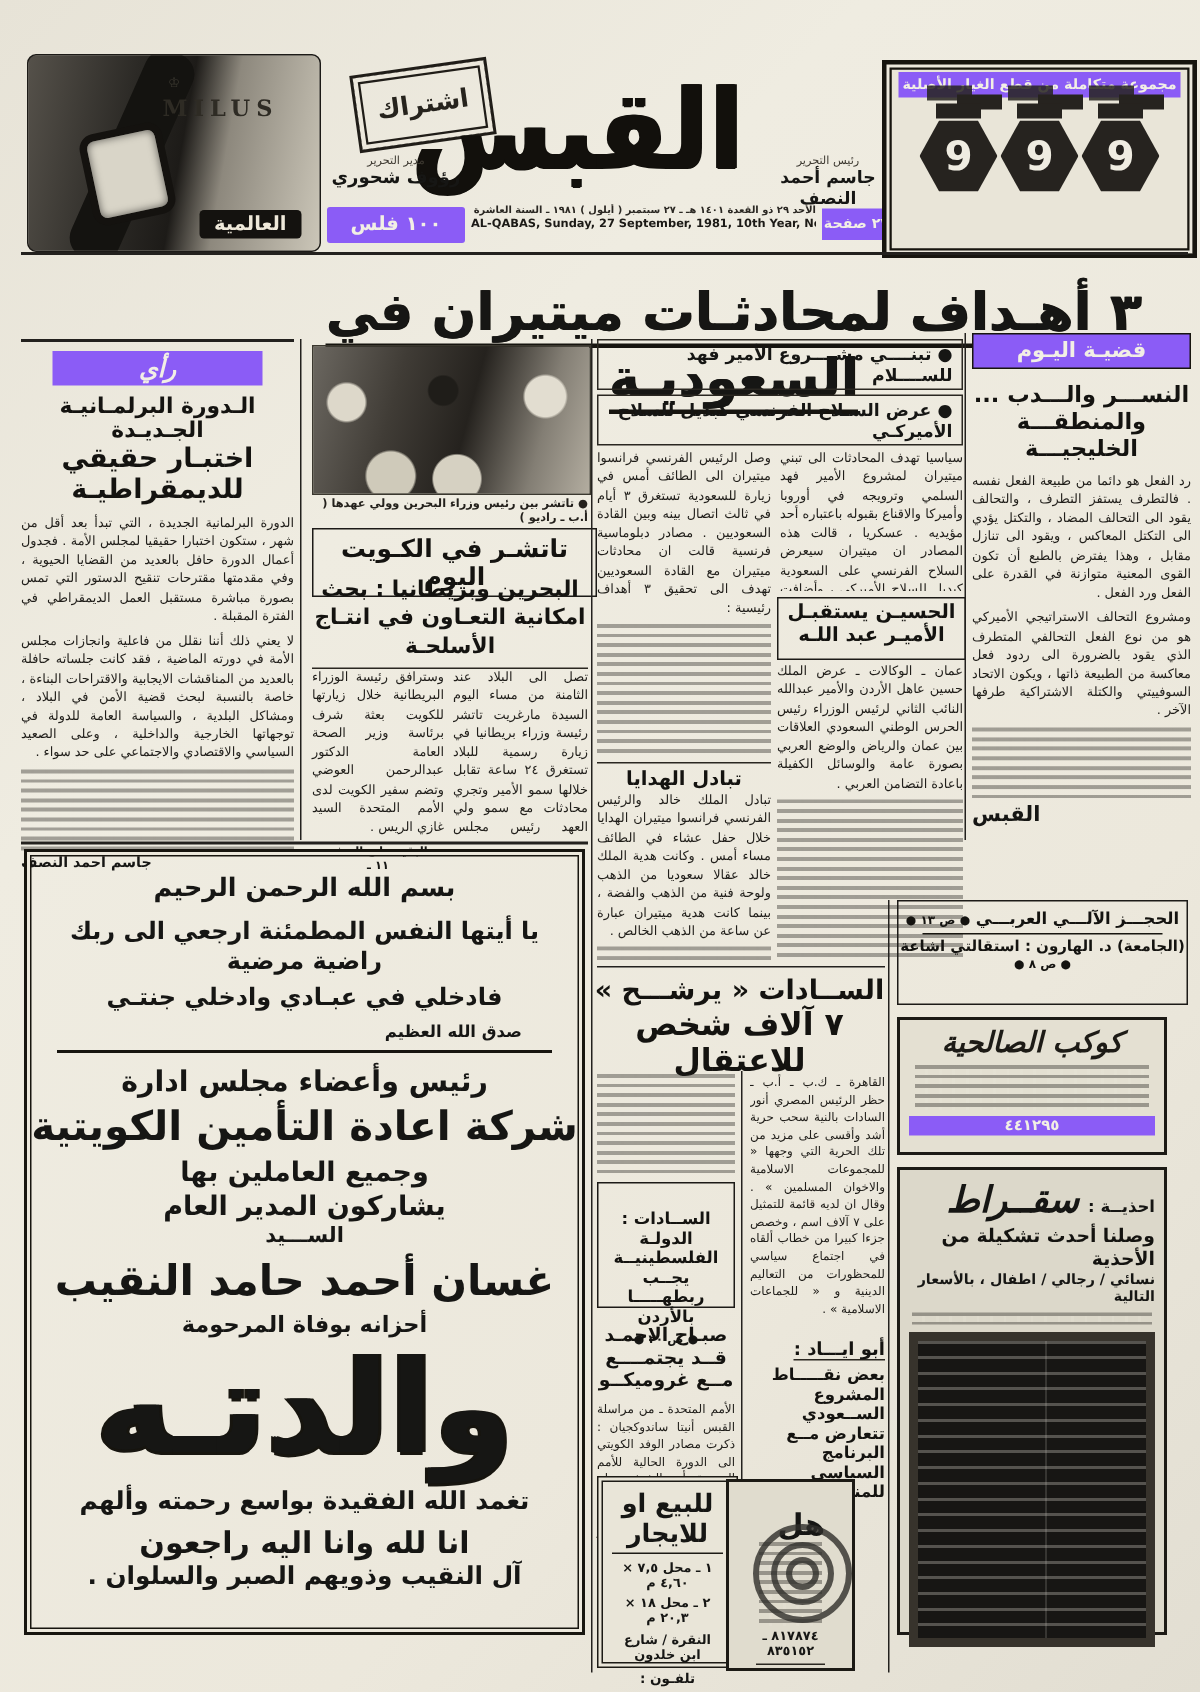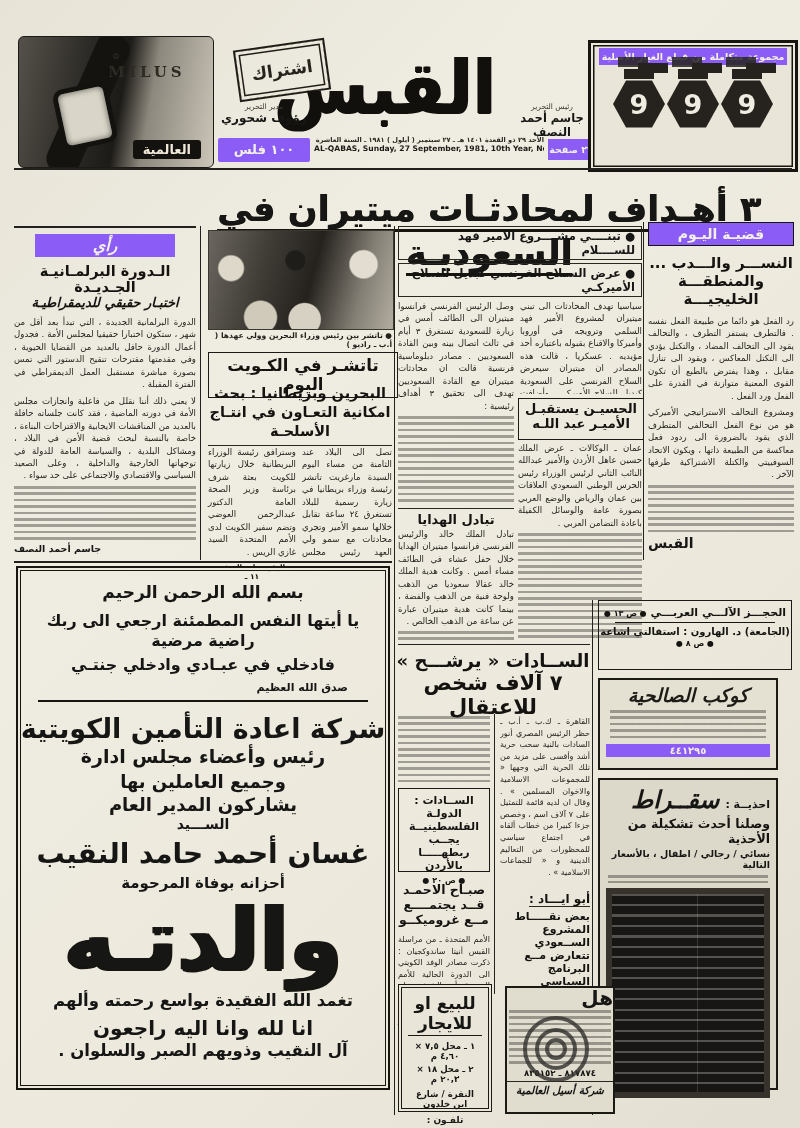--- a/index.html
+++ b/index.html
@@ -97,21 +97,21 @@
   <div class="abs rule" style="left:14px;top:168px;width:778px;height:2px;"></div>
 
   <div class="abs cen" style="left:186px;top:188px;width:606px;height:50px;">
     <span style="font-size:35px;font-weight:900;border-bottom:3px solid #16140f;line-height:1.25;letter-spacing:-1px;
                  text-shadow:.6px 0 0 #16140f;">٣ أهـداف لمحادثـات ميتيران في السعوديـة</span>
   </div>
 
   <div class="abs" style="left:14px;top:226px;width:182px;height:336px;border-top:2px solid #23211e;padding-top:4px;">
     <div class="banner" style="width:140px;margin:2px auto 6px;font-size:16px;padding:2px 0;font-style:italic;">رأي</div>
     <div class="cen hd" style="font-size:14.5px;">الـدورة البرلمـانيـة الجـديـدة</div>
-    <div class="cen hd" style="font-size:13px;margin-bottom:6px;font-style:italic;">اختبـار حقيقي للديمقراطيـة</div>
+    <div class="cen hd" style="font-size:18px;margin-bottom:6px;">اختبـار حقيقي للديمقراطيـة</div>
     <div style="display:flex;flex-direction:column;height:238px;">
       <p class="body-txt" style="margin:0 0 4px;">الدورة البرلمانية الجديدة ، التي تبدأ بعد أقل من شهر ، ستكون اختبارا حقيقيا لمجلس الأمة . فجدول أعمال الدورة حافل بالعديد من القضايا الحيوية ، وفي مقدمتها مقترحات تنقيح الدستور التي تمس بصورة مباشرة مستقبل العمل الديمقراطي في الفترة المقبلة .</p>
       <p class="body-txt" style="margin:0 0 4px;">لا يعني ذلك أننا نقلل من فاعلية وانجازات مجلس الأمة في دورته الماضية ، فقد كانت جلساته حافلة بالعديد من المناقشات الايجابية والاقتراحات البناءة ، خاصة بالنسبة لبحث قضية الأمن في البلاد ، ومشاكل البلدية ، والسياسة العامة للدولة في توجهاتها الخارجية والداخلية ، وعلى الصعيد السياسي والاقتصادي والاجتماعي على حد سواء .</p>
       <div class="fz" style="flex:1;"></div>
       <div style="font-weight:900;font-size:9.5px;text-align:left;margin-top:3px;">جاسم أحمد النصف</div>
     </div>
   </div>
   <div class="abs rule" style="left:200px;top:226px;width:1px;height:334px;"></div>
 
   <div class="abs" style="left:208px;top:230px;width:184px;height:98px;border:1px solid #3b382f;
@@ -187,42 +187,42 @@
   <div class="abs rule" style="left:14px;top:561px;width:378px;height:1.5px;"></div>
   <div class="abs rule" style="left:394px;top:226px;width:1px;height:889px;"></div>
 
   <div class="abs" style="left:16px;top:566px;width:374px;height:524px;border:2px solid #17150f;box-shadow:inset 0 0 0 2px #ece8dc, inset 0 0 0 3px #17150f;
               display:flex;flex-direction:column;align-items:center;padding-top:14px;box-sizing:border-box;">
     <div class="obit-line cen" style="font-size:17px;">بسم الله الرحمن الرحيم</div>
     <div class="obit-line cen" style="font-size:16px;margin-top:8px;width:330px;">يا أيتها النفس المطمئنة ارجعي الى ربك راضية مرضية</div>
     <div class="obit-line cen" style="font-size:16px;margin-top:4px;">فادخلي في عبـادي وادخلي جنتـي</div>
     <div class="obit-line" style="font-size:11px;align-self:flex-start;margin:6px 40px 0 0;">صدق الله العظيم</div>
     <div style="width:330px;height:1.5px;background:#17150f;margin:5px 0 8px;"></div>
+    <div class="obit-line cen" style="font-size:19px;">رئيس وأعضاء مجلس ادارة</div>
     <div class="obit-line cen" style="font-size:27px;font-weight:900;margin-top:2px;">شركة اعادة التأمين الكويتية</div>
-    <div class="obit-line cen" style="font-size:19px;">رئيس وأعضاء مجلس ادارة</div>
     <div class="obit-line cen" style="font-size:18px;margin-top:2px;">وجميع العاملين بها</div>
     <div class="obit-line cen" style="font-size:18px;">يشاركون المدير العام</div>
     <div class="obit-line cen" style="font-size:14px;">الســـيد</div>
     <div class="obit-line cen" style="font-size:28px;font-weight:900;margin-top:2px;">غسان أحمد حامد النقيب</div>
     <div class="obit-line cen" style="font-size:15px;margin-top:3px;">أحزانه بوفاة المرحومة</div>
     <div class="cen" style="font-size:86px;font-weight:900;line-height:1.05;margin-top:2px;text-shadow:2px 0 0 #17150f,-2px 0 0 #17150f,0 2px 0 #17150f;">والدتـه</div>
     <div class="obit-line cen" style="font-size:16.5px;margin-top:6px;">تغمد الله الفقيدة بواسع رحمته وألهم</div>
     <div class="obit-line cen" style="font-size:20px;font-weight:900;margin-top:5px;">انا لله وانا اليه راجعون</div>
     <div class="obit-line cen" style="font-size:16.5px;">آل النقيب وذويهم الصبر والسلوان .</div>
   </div>
 
   <div class="abs rule" style="left:398px;top:644px;width:192px;height:1px;"></div>
   <div class="abs cen" style="left:396px;top:650px;width:194px;">
     <div class="hd" style="font-size:18px;">الســادات « يرشـــح »</div>
     <div class="hd" style="font-size:21px;">٧ آلاف شخص للاعتقال</div>
   </div>
   <div class="abs rule" style="left:494px;top:714px;width:1px;height:280px;"></div>
 
   <div class="abs fz" style="left:398px;top:716px;width:92px;height:66px;"></div>
-  <div class="abs box cen" style="left:398px;top:788px;width:92px;height:84px;padding-top:5px;box-sizing:border-box;">
+  <div class="abs box cen" style="left:398px;top:788px;width:92px;height:84px;padding-top:17px;box-sizing:border-box;">
     <div class="hd" style="font-size:11px;">الســادات : الدولـة</div>
     <div class="hd" style="font-size:11px;">الفلسطينيــة يجــب</div>
     <div class="hd" style="font-size:11px;">ربطهـــــا بالأردن</div>
     <div class="pagebullet" style="margin-top:4px;">● ص ٢٠ ●</div>
   </div>
   <div class="abs cen" style="left:398px;top:882px;width:92px;">
     <div class="hd" style="font-size:12.5px;">صبـاح الاحمـد</div>
     <div class="hd" style="font-size:12.5px;">قــد يجتمــــع</div>
     <div class="hd" style="font-size:12.5px;">مــع غروميكــو</div>
   </div>
@@ -280,21 +280,21 @@
 
   <div class="abs" style="left:398px;top:984px;width:94px;height:128px;border:4px double #1c1a15;background:#e9e5d8;padding:5px 6px;box-sizing:border-box;text-align:center;">
     <div style="font-weight:900;font-size:17px;border-bottom:1.5px solid #1c1a15;padding-bottom:2px;">للبيع او للايجار</div>
     <div style="font-size:8.6px;font-weight:bold;margin-top:5px;">١ ـ محل ٧,٥ × ٤,٦٠ م</div>
     <div style="font-size:8.6px;font-weight:bold;margin-top:3px;">٢ ـ محل ١٨ × ٢٠,٣ م</div>
     <div style="font-size:8.6px;font-weight:bold;margin-top:5px;">النقرة / شارع ابن خلدون</div>
     <div style="font-size:9px;font-weight:900;margin-top:6px;">تلفـون :</div>
     <div style="font-size:10px;font-weight:900;margin-top:2px;">٧٣٢٠٩٨ ـ ٨٣٣٣٣٧</div>
   </div>
 
-  <div class="abs" style="left:505px;top:986px;width:110px;height:128px;border:2px solid #1c1a15;background:#e0dcce;padding:0;box-sizing:border-box;overflow:hidden;">
+  <div class="abs" style="left:484px;top:986px;width:86px;height:128px;border:2px solid #1c1a15;background:#e0dcce;padding:18px;box-sizing:border-box;overflow:hidden;">
     <div style="font-weight:900;font-size:20px;line-height:1;">هل</div>
     <div class="fz" style="height:56px;margin:2px 2px;"></div>
     <div class="circ" style="left:16px;top:28px;width:58px;height:58px;"></div>
     <div class="circ" style="left:28px;top:40px;width:34px;height:34px;"></div>
     <div class="circ" style="left:38px;top:50px;width:14px;height:14px;"></div>
     <div style="font-size:8.6px;font-weight:900;text-align:center;margin-top:2px;">٨١٧٨٧٤ ـ ٨٣٥١٥٢</div>
     <div style="font-size:10.5px;font-weight:900;text-align:center;font-style:italic;border-top:1px solid #2a2721;margin-top:3px;padding-top:2px;">شركة أسيل العالمية</div>
   </div>
 
 </div>

